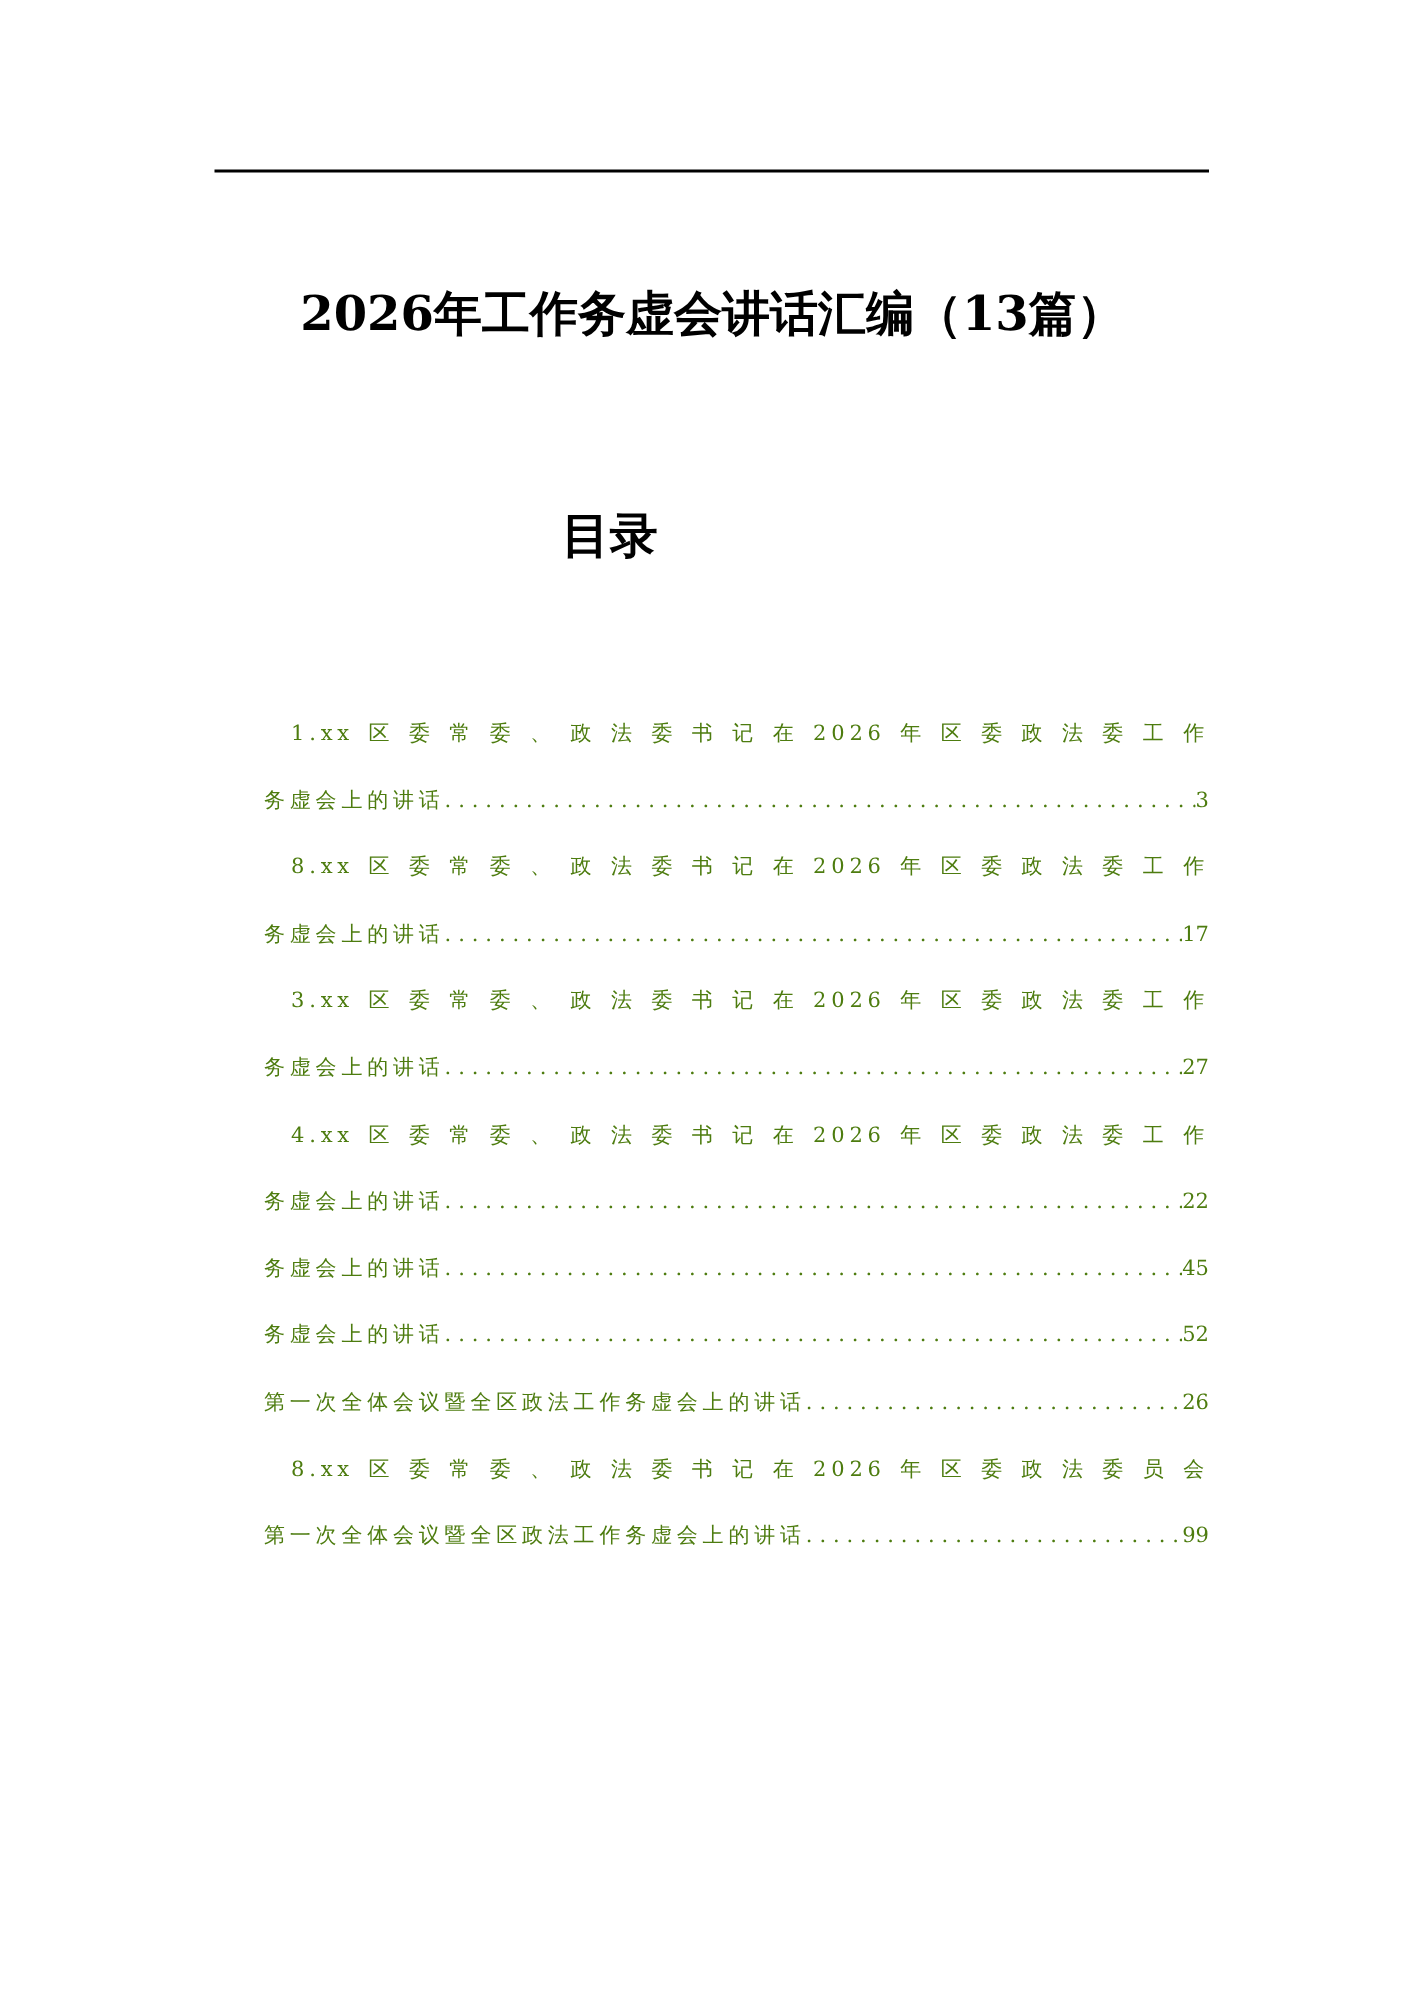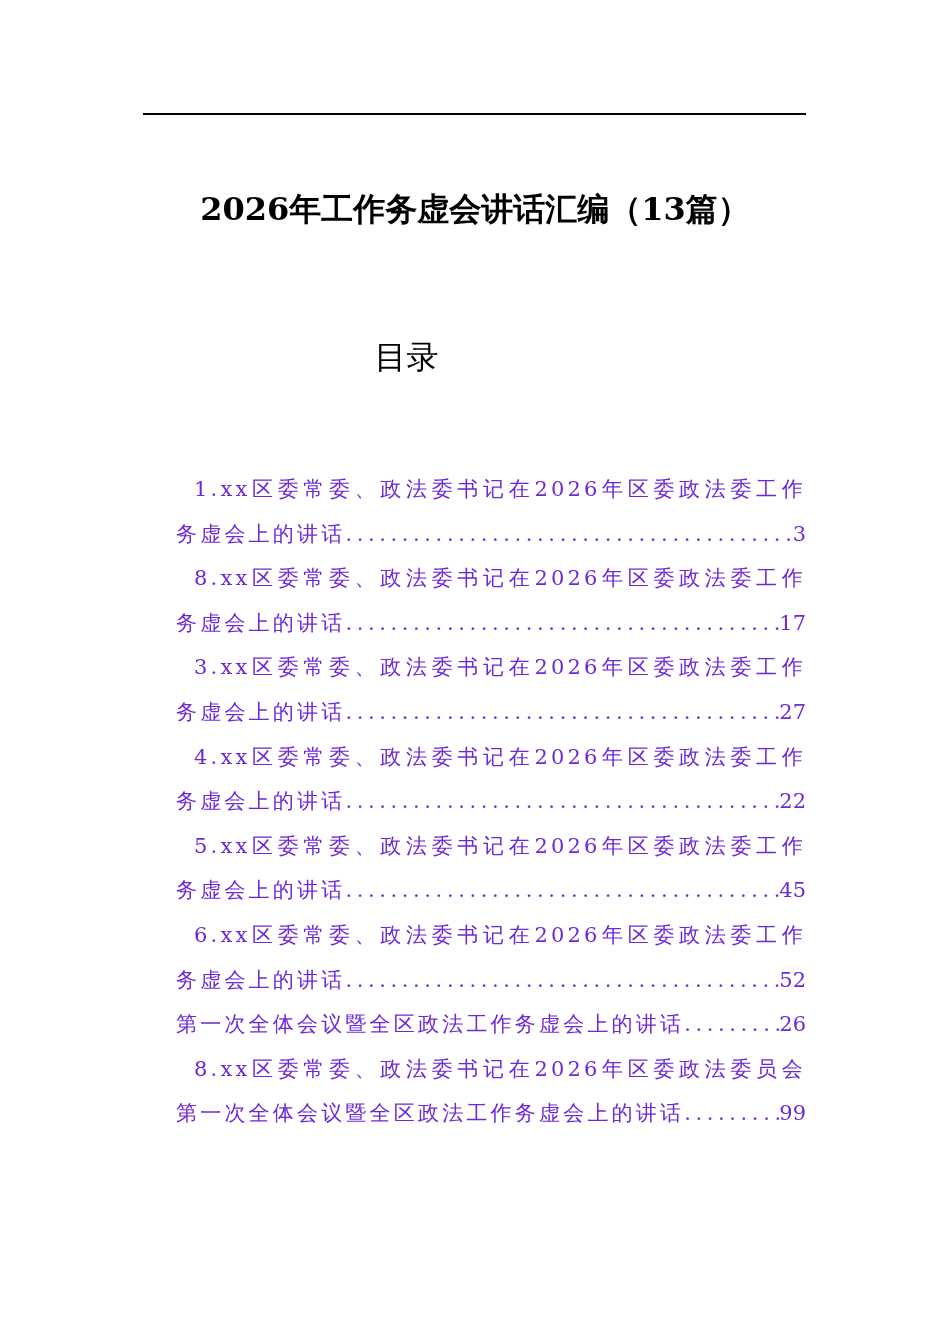--- a/index.html
+++ b/index.html
@@ -36,34 +36,34 @@
     font-family: "DejaVu Serif", "Liberation Serif", serif;
     margin-top: 20px;
   }
   .toc-heading {
     position: absolute;
     left: 0;
     width: 813px;
     top: 332px;
     text-align: center;
     font-size: 32px;
-    font-weight: normal;
+    font-weight: bold;
     line-height: 50px;
     font-family: "DejaVu Serif", "Liberation Serif", serif;
   }
   .toc {
     position: absolute;
     left: 146px;
     top: 467px;
     width: 660px;
   }
   .toc-entry {
-    font-size: 21px;
+    font-size: 14px;
     line-height: 44.6px;
-    color: #6d28d9;
+    color: #4d7c0f;
     font-family: "DejaVu Serif", "Liberation Serif", serif;
   }
   .toc-line1 {
     text-indent: 48px;
     white-space: nowrap;
     letter-spacing: 3.2px;
     text-align: justify;
     text-align-last: justify;
     overflow: hidden;
   }
@@ -127,29 +127,27 @@
   </div>
   <div class="toc-entry">
     <div class="toc-line1">4.xx区委常委、政法委书记在2026年区委政法委工作</div>
     <div class="toc-line2">
       <span class="label">务虚会上的讲话</span>
       <span class="leader"></span>
       <span class="page">22</span>
     </div>
   </div>
   <div class="toc-entry">
-    <div class="toc-line1">5.xx区委常委、政法委书记在2026年区委政法委工作</div>
     <div class="toc-line2">
       <span class="label">务虚会上的讲话</span>
       <span class="leader"></span>
       <span class="page">45</span>
     </div>
   </div>
   <div class="toc-entry">
-    <div class="toc-line1">6.xx区委常委、政法委书记在2026年区委政法委工作</div>
     <div class="toc-line2">
       <span class="label">务虚会上的讲话</span>
       <span class="leader"></span>
       <span class="page">52</span>
     </div>
   </div>
   <div class="toc-entry">
     <div class="toc-line2">
       <span class="label">第一次全体会议暨全区政法工作务虚会上的讲话</span>
       <span class="leader"></span>

